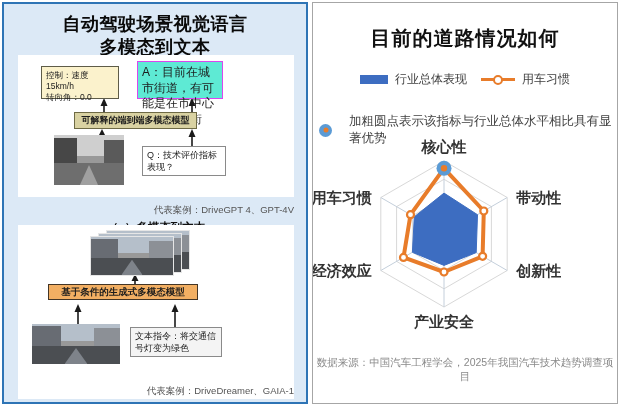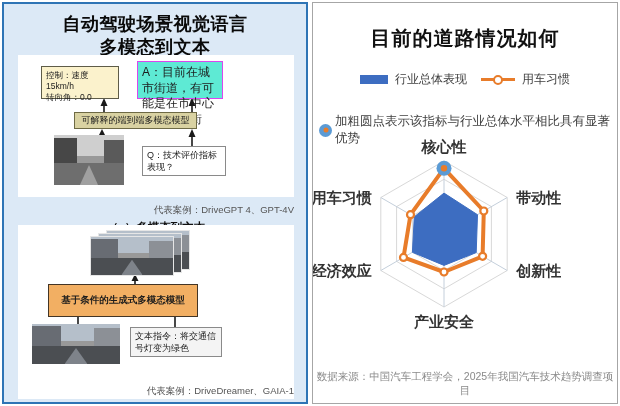--- a/index.html
+++ b/index.html
@@ -13,24 +13,24 @@
   .white-box{position:absolute;left:14px;width:276px;background:#fff;}
   .box-a{top:51px;height:142px;}
   .box-b{top:221px;height:174px;}
   .arrow-layer{position:absolute;left:0;top:0;pointer-events:none;}
   .nbox{position:absolute;box-sizing:border-box;color:#1c1c1c;line-height:1.3;padding:3px 4px;}
   .control-box{left:23px;top:11px;width:78px;height:33px;background:#FBF2CC;border:1.2px solid #5E5C48;
     font-size:8.5px;white-space:pre-line;}
   .answer-box{left:119px;top:6px;width:86px;height:38px;background:#5eead4;border:1px solid #d946ef;
     font-size:12px;}
   .model-box-a{left:56px;top:57px;width:123px;height:17px;background:#D9D2A2;border:1px solid #6E6A45;
-    font-size:9px;font-weight:normal;display:flex;align-items:center;justify-content:center;padding:0;}
+    font-size:9px;font-weight:bold;display:flex;align-items:center;justify-content:center;padding:0;}
   .question-box{left:124px;top:91px;width:84px;height:30px;background:#fff;border:1px solid #8a8a8a;
     font-size:9px;}
-  .orange-box{left:30px;top:59px;width:150px;height:33px;background:#F2AF63;border:1.3px solid #433526;
+  .orange-box{left:30px;top:59px;width:150px;height:16px;background:#F2AF63;border:1.3px solid #433526;
     font-size:9.5px;font-weight:bold;display:flex;align-items:center;justify-content:center;padding:0;}
   .instruction-box{left:112px;top:102px;width:92px;height:30px;background:#F4F4F4;border:1px solid #8a8a8a;
     font-size:9px;font-family:Liberation Serif, serif;}
   .caption{position:absolute;left:0;width:100%;text-align:center;font-weight:bold;font-size:11.5px;color:#101010;margin-top:32px;}
   .cap-a{top:133px;} .ex-a{top:149px;}
   .cap-b{top:144px;} .ex-b{top:160px;}
   .examples{position:absolute;left:0;width:100%;text-align:right;font-size:9.5px;color:#555;}
   
   .street{position:absolute;overflow:hidden;background:#999;}
   .street .sky{position:absolute;left:0;top:0;width:100%;height:42%;}
@@ -52,27 +52,27 @@
   .right-card{position:absolute;left:312px;top:2px;width:306px;height:402px;box-sizing:border-box;
     border:1.5px solid #A6A6A6;background:#fff;}
   .rp-title{position:absolute;left:0;top:22px;width:100%;text-align:center;font-weight:bold;
     font-size:20px;color:#111;letter-spacing:1px;}
   .legend{position:absolute;left:0;top:68px;width:100%;display:flex;justify-content:center;gap:14px;align-items:center;}
   .legend-item{display:flex;align-items:center;gap:7px;font-size:12px;color:#3f3f3f;}
   .swatch-bar{display:inline-block;width:28px;height:9px;background:#3D6DC1;}
   .swatch-line{position:relative;display:inline-block;width:34px;height:3px;background:#E87C2A;}
   .swatch-line .dot{position:absolute;left:50%;top:50%;transform:translate(-50%,-50%);width:6px;height:6px;
     border-radius:50%;background:#fff;border:2px solid #E87C2A;}
-  .note{position:absolute;left:6px;top:110px;display:flex;align-items:center;gap:3px;
+  .note{position:absolute;left:6px;top:110px;display:flex;align-items:center;gap:17px;
     font-size:12.5px;color:#3f3f3f;}
   .note-icon{display:inline-block;width:13px;height:13px;border-radius:50%;background:#5B9BD5;position:relative;flex:0 0 auto;}
   .note-icon:after{content:"";position:absolute;left:50%;top:50%;transform:translate(-50%,-50%);
     width:5px;height:5px;border-radius:50%;background:#E87C2A;}
   #radar-svg{position:absolute;left:0;top:130px;}
-  .source{position:absolute;left:0;top:367px;width:100%;text-align:center;font-size:10.5px;color:#8a8a8a;}
+  .source{position:absolute;left:0;top:353px;width:100%;text-align:center;font-size:10.5px;color:#8a8a8a;}
 </style>
 </head>
 <body>
 
 <div class="stage">
 
   <div class="left-card">
     <div class="lp-title">
       <div>自动驾驶场景视觉语言</div>
       <div>多模态到文本</div>

